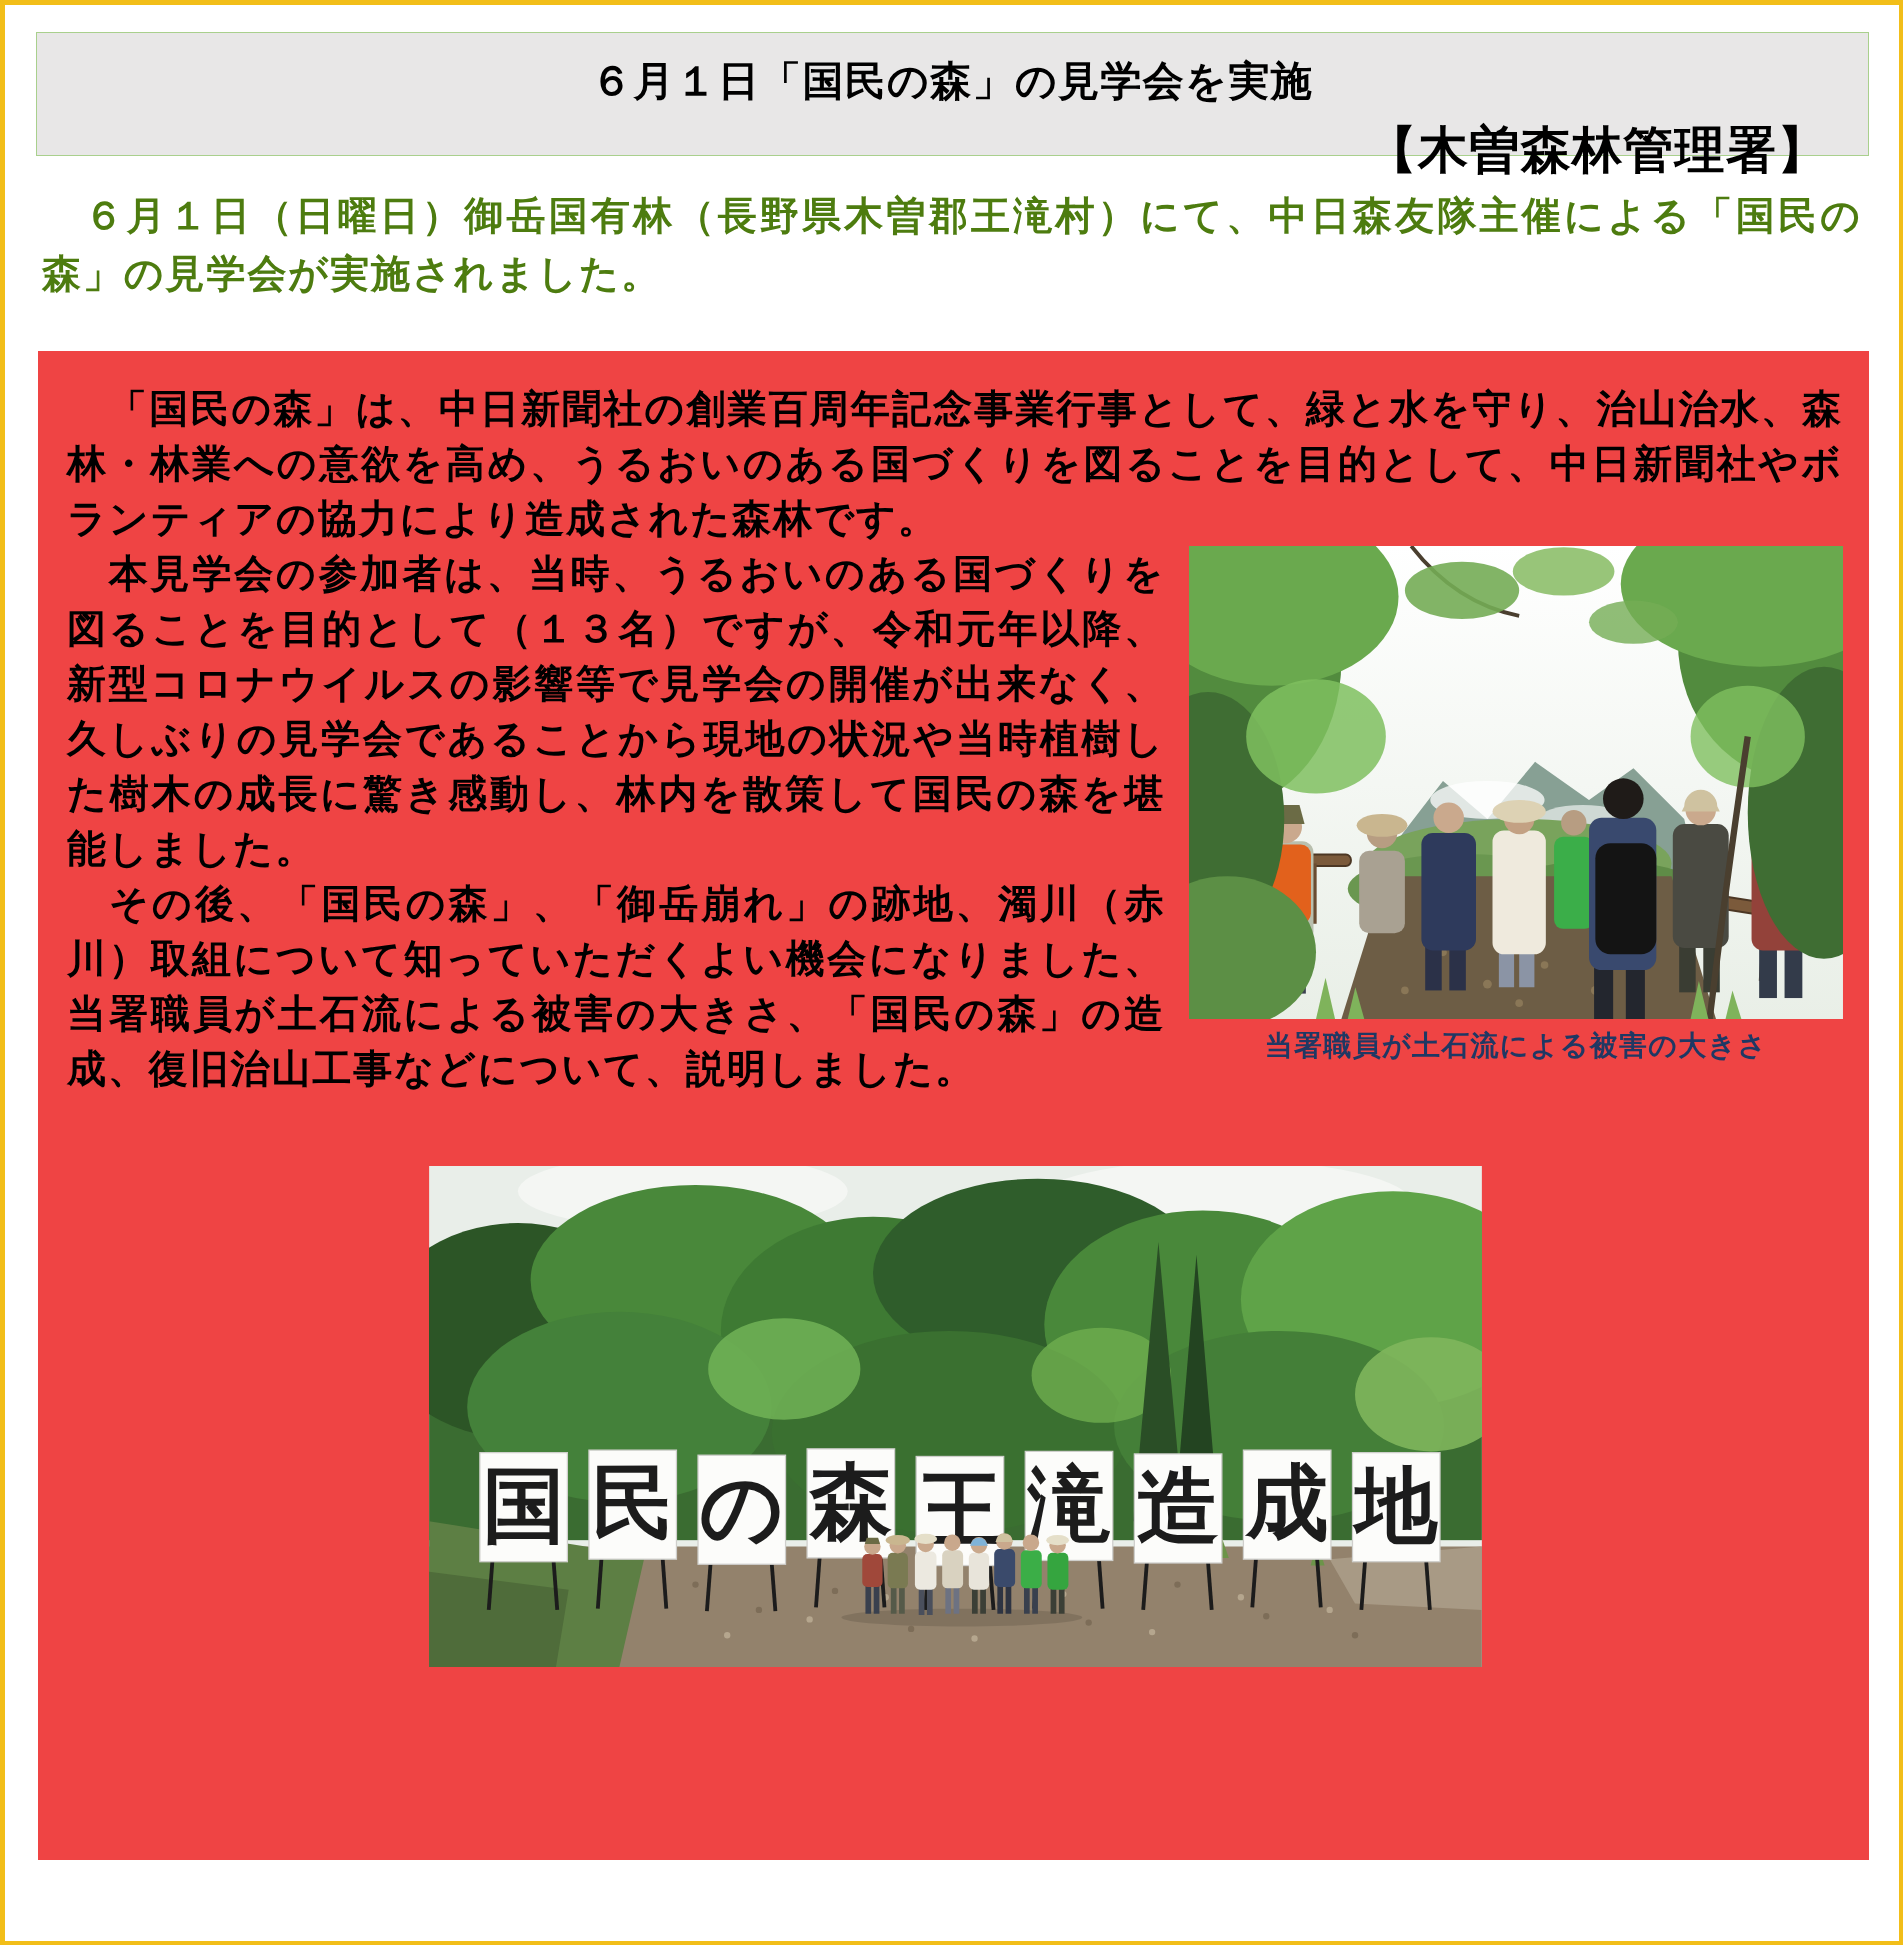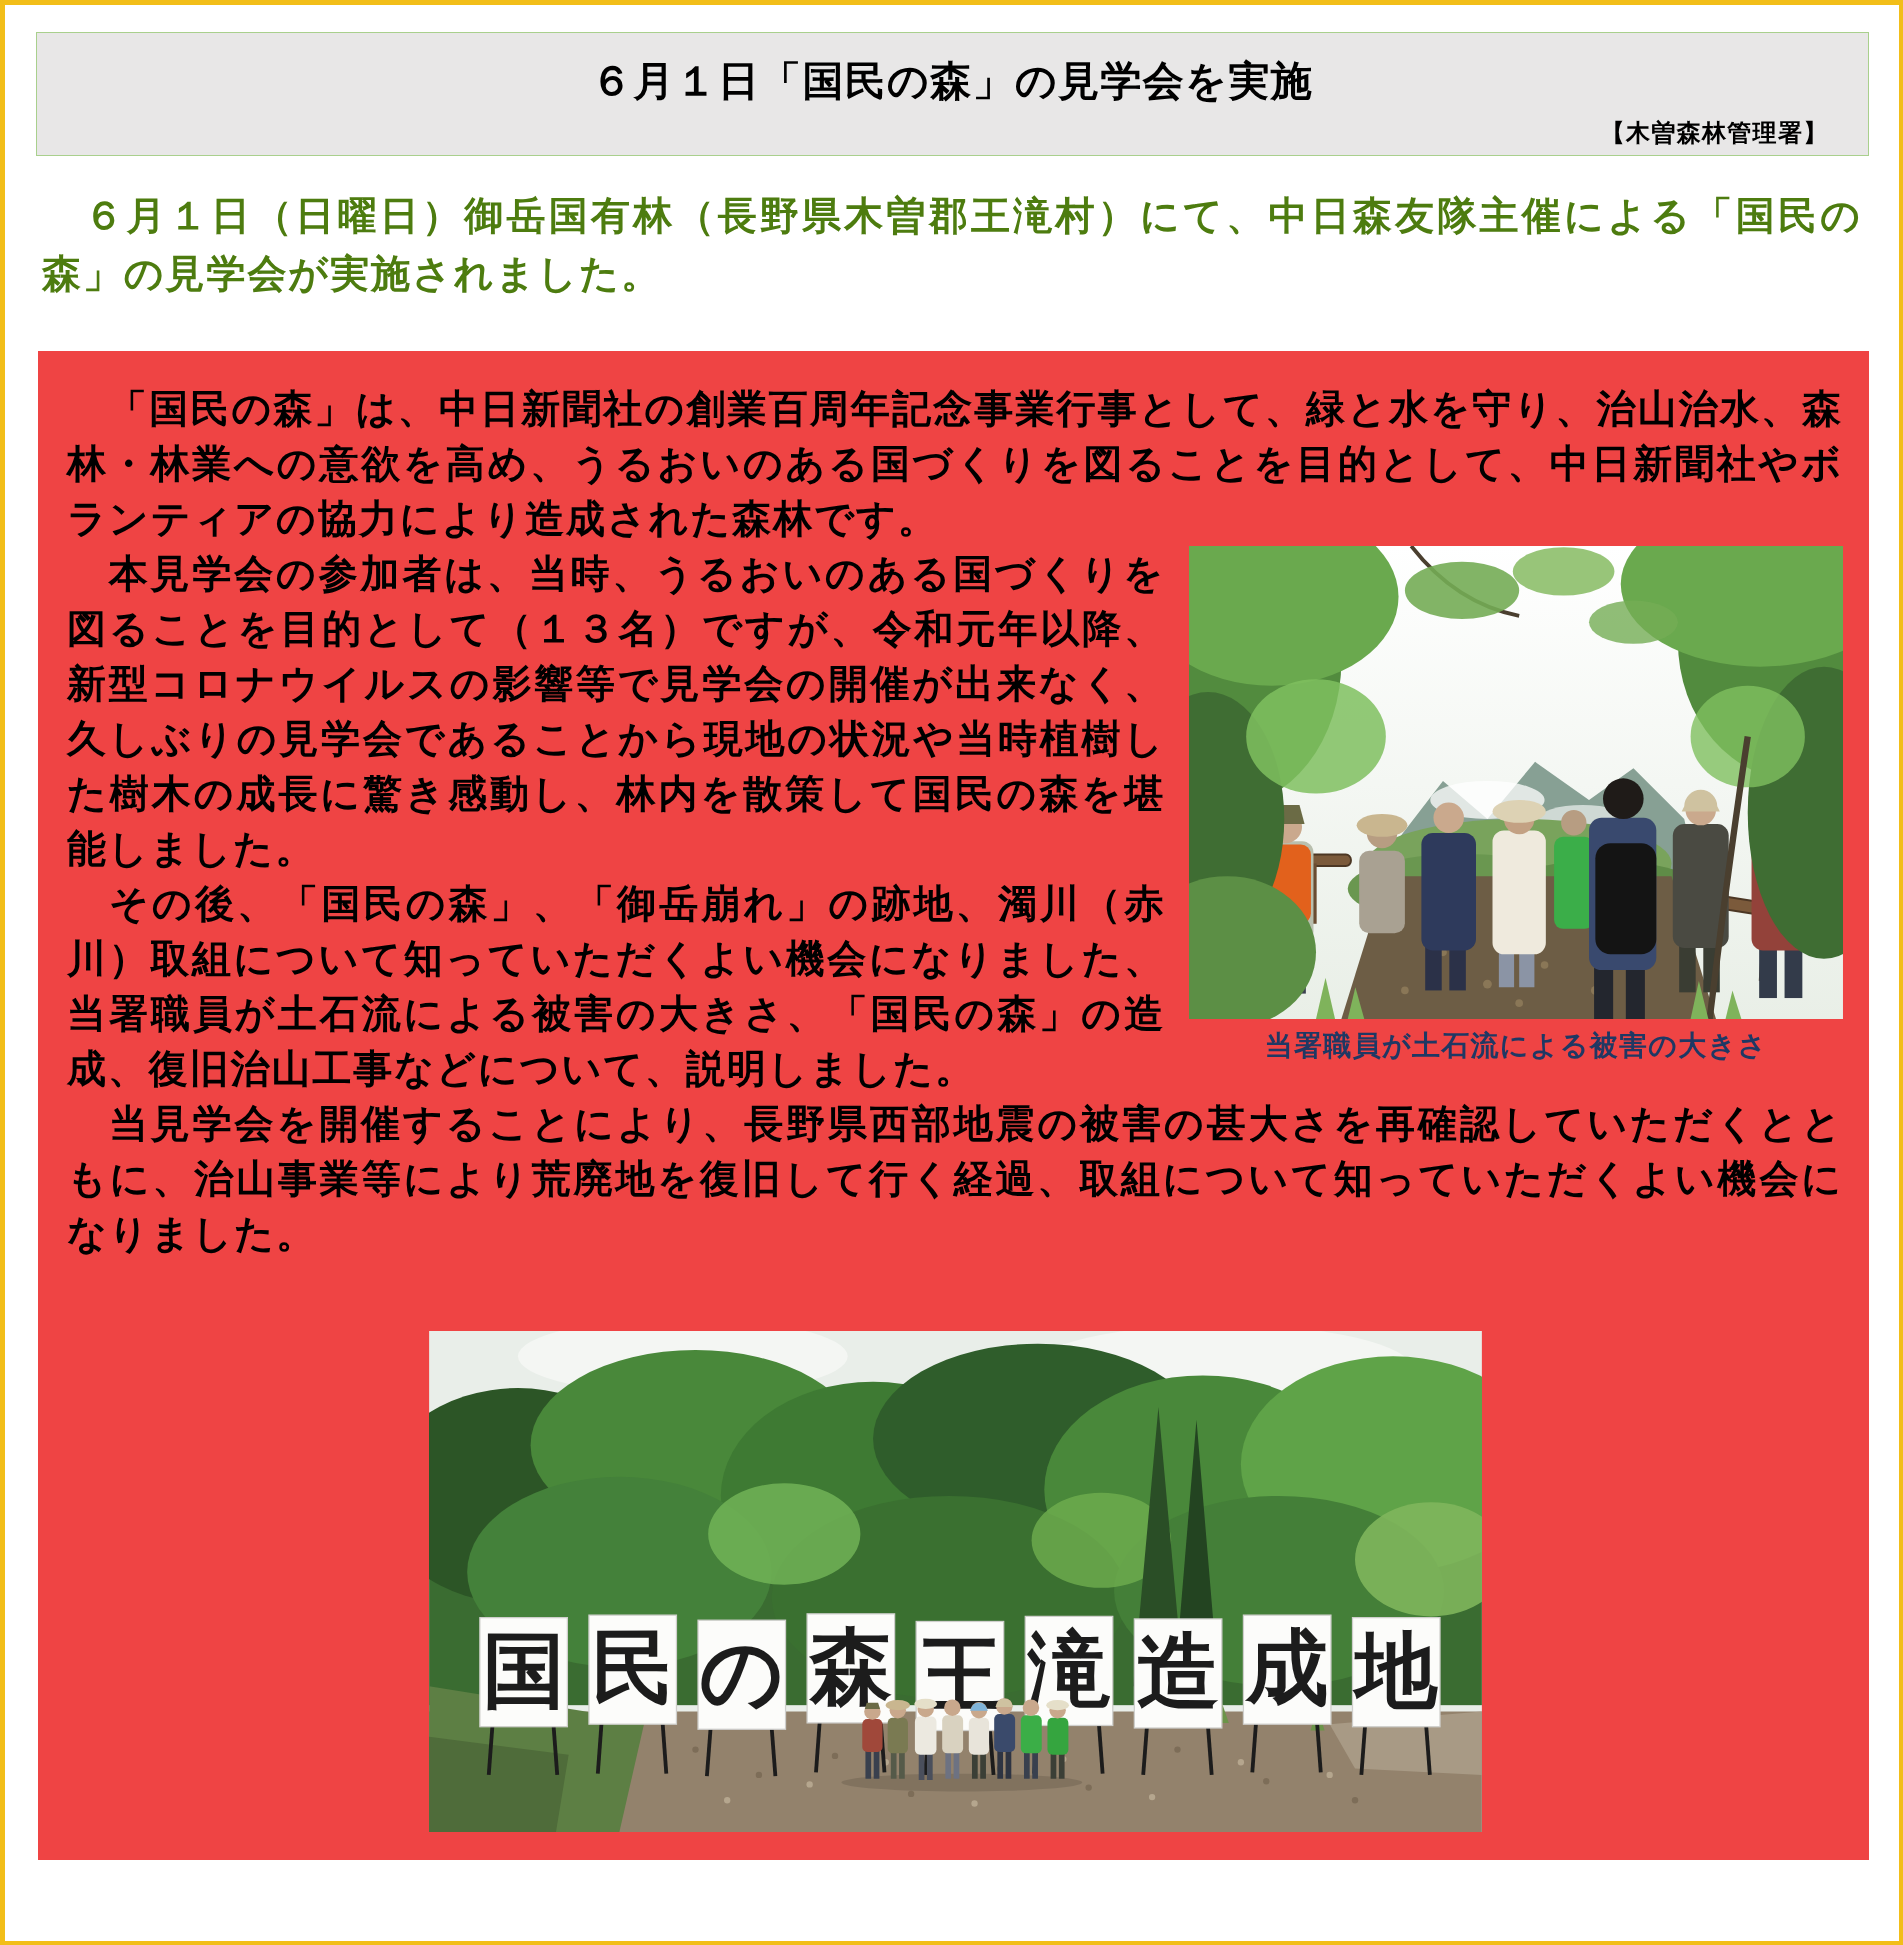--- a/index.html
+++ b/index.html
@@ -12,21 +12,21 @@
   .header-box{
     margin:27px 30.5px 0 30.5px;height:124px;box-sizing:border-box;
     background:#E8E7E7;border:1.9px solid #A9D08D;
     padding-top:23px;
   }
   .header-title{
     text-align:center;font-size:41px;font-weight:bold;color:#000;
     letter-spacing:1.3px;line-height:1.25;
   }
   .header-org{
-    text-align:right;padding-right:39px;font-size:24px;font-weight:bold;color:#000;
+    text-align:right;padding-right:39px;font-size:50px;font-weight:bold;color:#000;
     letter-spacing:1.3px;margin-top:10.2px;
   }
   
   .intro{
     margin:30.5px 37px 0 37px;
     font-size:39px;font-weight:bold;color:#4d7c0f;line-height:58px;
     letter-spacing:1.9px;text-align:justify;word-break:break-all;
   }
   
   .article-box{
@@ -180,21 +180,20 @@
             <path d="M790,745 L803,685 L818,745 Z"></path>
               <path d="M845,745 L856,700 L870,745 Z"></path>
           </g>
         </svg>
       </div>
       <figcaption class="photo1-caption">当署職員が土石流による被害の大きさ</figcaption>
     </figure>
 
     <p>　本見学会の参加者は、当時、うるおいのある国づくりを図ることを目的として（１３名）ですが、令和元年以降、新型コロナウイルスの影響等で見学会の開催が出来なく、久しぶりの見学会であることから現地の状況や当時植樹した樹木の成長に驚き感動し、林内を散策して国民の森を堪能しました。</p>
     <p>　その後、「国民の森」、「御岳崩れ」の跡地、濁川（赤川）取組について知っていただくよい機会になりました、当署職員が土石流による被害の大きさ、「国民の森」の造成、復旧治山工事などについて、説明しました。</p>
-    <p>　当見学会を開催することにより、長野県西部地震の被害の甚大さを再確認していただくとともに、治山事業等により荒廃地を復旧して行く経過、取組について知っていただくよい機会になりました。</p>
 
     <figure class="photo2-block">
       <div class="photo">
         <svg width="1053" height="501" viewBox="0 0 1660 790" xmlns="http://www.w3.org/2000/svg" font-family="'Liberation Sans','DejaVu Sans',sans-serif">
           <rect x="0" y="0" width="1660" height="790" fill="#e9eee9"></rect>
           <ellipse cx="1250" cy="60" rx="300" ry="70" fill="#f4f6f3"></ellipse>
           <ellipse cx="400" cy="40" rx="260" ry="60" fill="#f4f6f3"></ellipse>
 
           <g>
             <rect x="0" y="150" width="1660" height="440" fill="#3a6c31"></rect>

